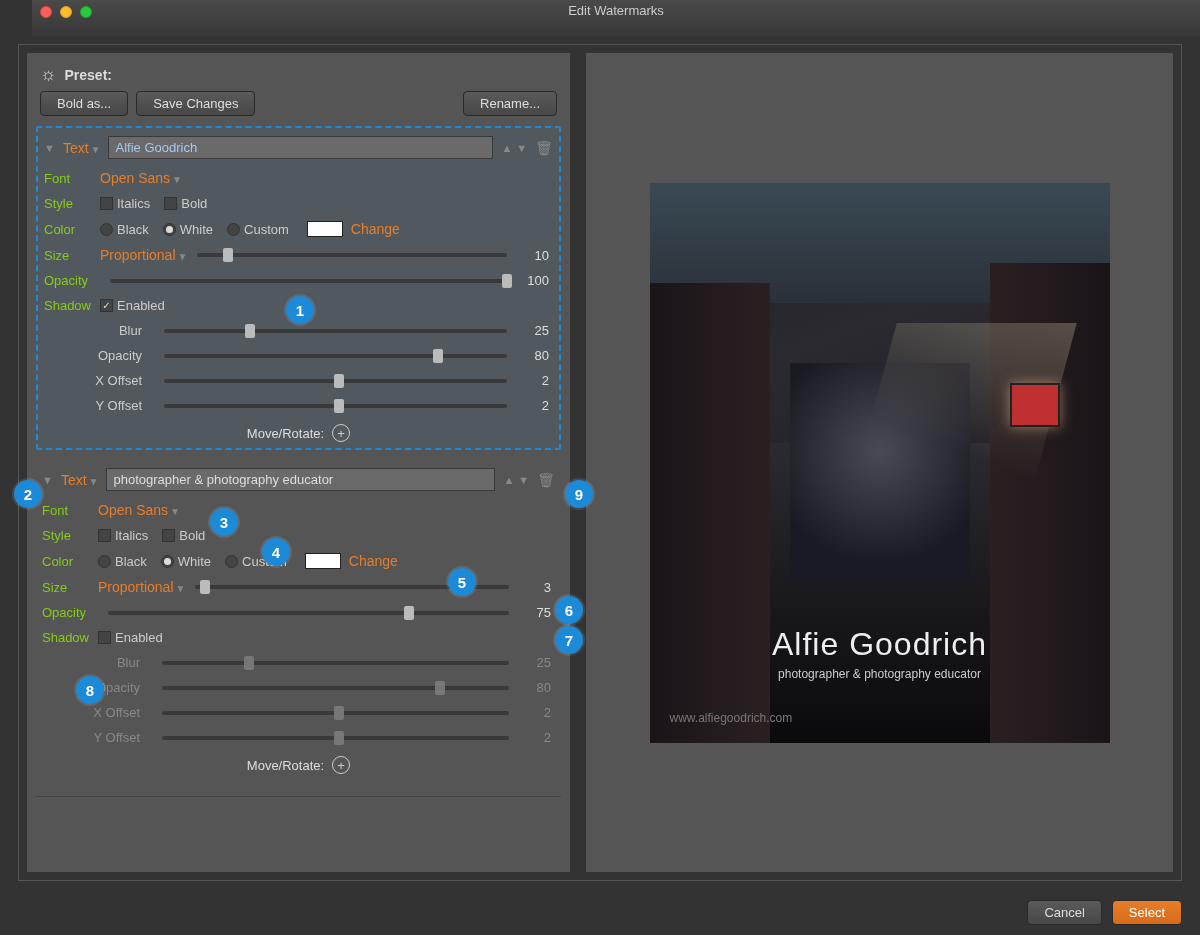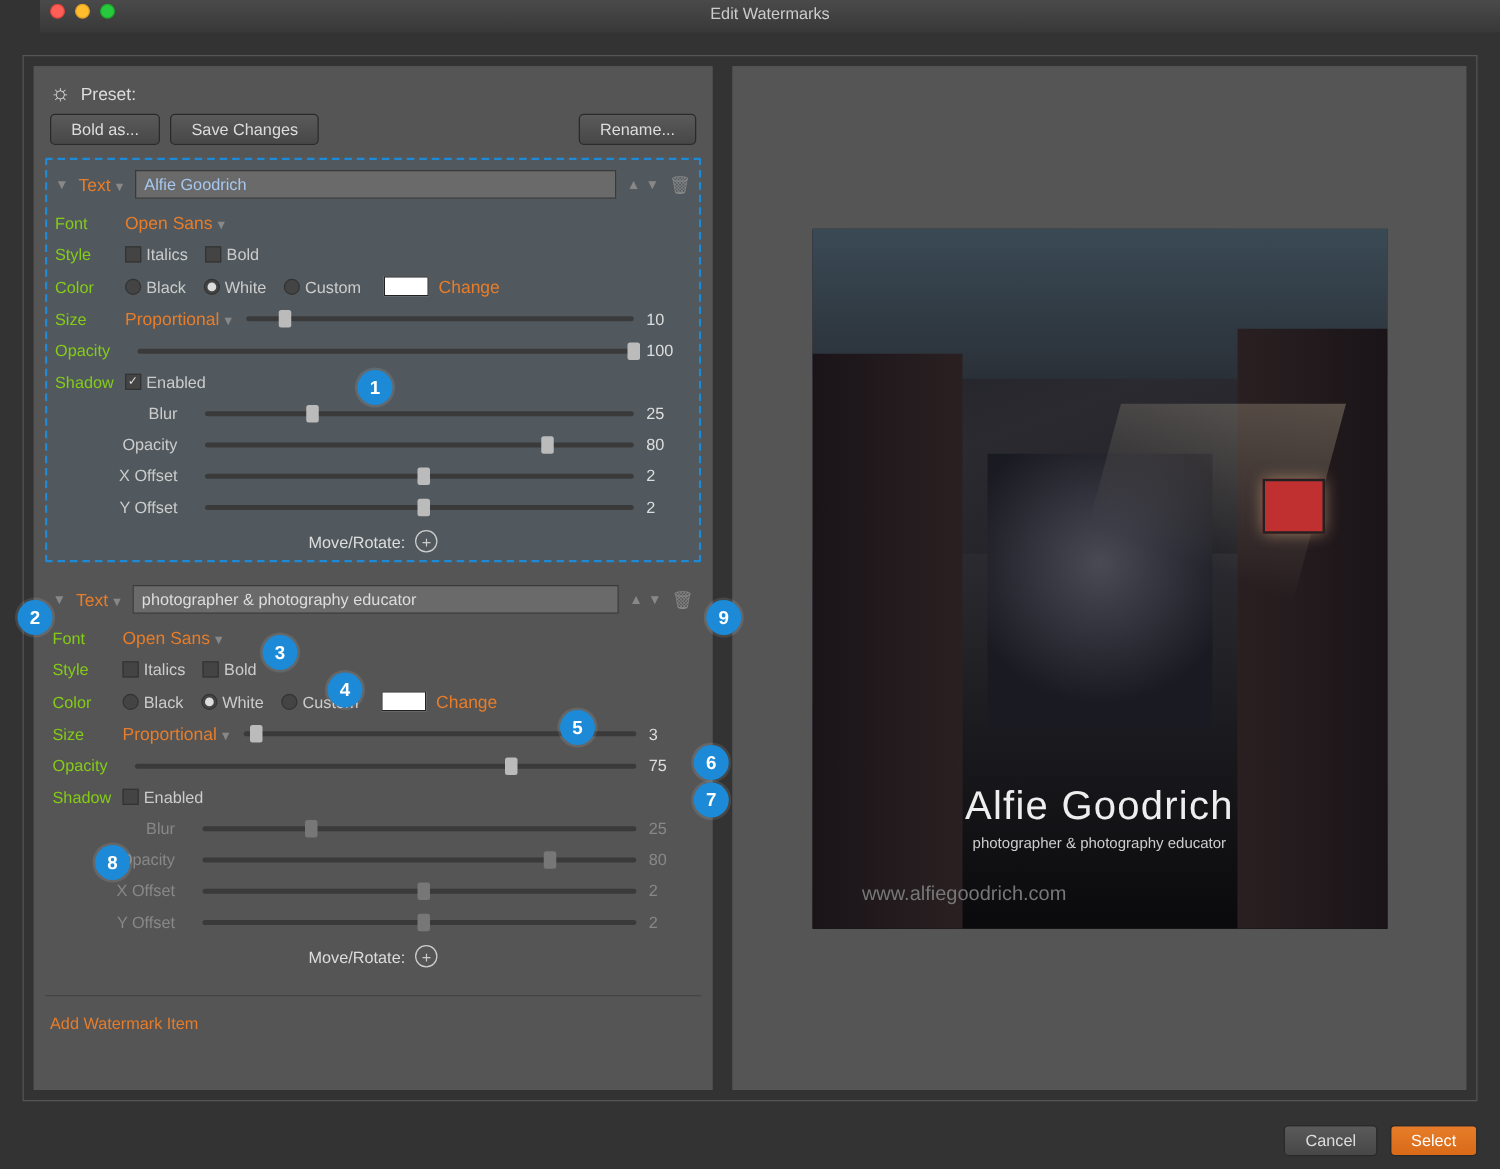--- a/index.html
+++ b/index.html
@@ -11,22 +11,22 @@
     font-size: 13px;
     color: #ddd;
     width: 1200px;
     height: 935px;
     overflow: hidden;
   }
   .titlebar {
     height: 26px;
     background: linear-gradient(#4a4a4a, #383838);
     display: flex;
-    align-items: flex-start;
-    padding: 3px 8px;
+    align-items: flex-end;
+    padding: 18px 8px;
     position: relative;
     margin-left: 32px;
   }
   .traffic { display: flex; gap: 8px; }
   .tl { width: 12px; height: 12px; border-radius: 50%; }
   .tl.red { background: #ff5f56; border: 1px solid #e0443e; }
   .tl.yellow { background: #ffbd2e; border: 1px solid #dea123; }
   .tl.green { background: #27c93f; border: 1px solid #1aab29; }
   .win-title { position: absolute; left: 0; right: 0; text-align: center; color: #ccc; font-size: 13px; }
   .outer-frame {
@@ -45,21 +45,21 @@
   }
   .right-panel {
     flex: 1;
     margin: 8px;
     border: 1px solid #555;
     display: flex; align-items: center; justify-content: center;
     background: #555;
   }
   .preset-row { display: flex; align-items: center; gap: 8px; padding: 0 4px 6px 4px; }
   .gear-icon { font-size: 18px; color: #ddd; }
-  .preset-label { color: #ddd; font-size: 14px; }
+  .preset-label { color: #ddd; font-size: 14px; font-weight: bold; }
   .preset-path { color: #ddd; font-size: 14px; }
   .breadcrumb-sep { padding: 0 4px; color: #aaa; }
   .btnrow { display: flex; gap: 8px; padding: 0 4px 8px 4px; }
   .pushbtn {
     background: linear-gradient(#5a5a5a, #474747);
     border: 1px solid #2a2a2a;
     border-radius: 4px;
     color: #ddd;
     font-size: 13px;
     padding: 4px 16px;
@@ -97,21 +97,21 @@
   .checkbox.checked:after { content:"✓"; font-size:10px; color:#ddd; line-height:1; }
   .check-label { margin-right: 14px; color: #ccc; }
   .swatch { width: 36px; height: 16px; background: #fff; border: 1px solid #222; margin: 0 8px 0 4px; }
   .slider {
     flex: 1; height: 4px; background: #3a3a3a; border-radius: 2px; position: relative; margin: 0 10px;
   }
   .slider .thumb {
     position: absolute; top: 50%; width: 10px; height: 14px; background: #bbb; border-radius: 2px; transform: translate(-50%, -50%);
   }
   .slider.disabled .thumb { background: #777; }
-  .val { width: 36px; text-align: left; color: #ddd; padding-right: 4px; }
+  .val { width: 36px; text-align: right; color: #ddd; padding-right: 4px; }
   .val.dim { color: #888; }
   .move-rotate { display:flex; align-items:center; justify-content:center; padding-top:6px; gap:8px; color:#ddd; }
   .plus-circle { width:18px; height:18px; border:1.5px solid #ccc; border-radius:50%; display:flex; align-items:center; justify-content:center; font-size:13px; color:#ccc; }
   .divider { border-top: 1px solid #444; margin: 8px 0; }
   .add-link { color: #e77d2a; padding: 6px 4px; font-size: 13px; cursor: pointer; }
   .footer {
     position: absolute; bottom: 10px; right: 18px; display: flex; gap: 10px; align-items: flex-end;
   }
   .callout {
     position: absolute;
@@ -134,21 +134,21 @@
   }
   .preview .sky { position:absolute; top:0; left:0; right:0; height:120px; background: linear-gradient(#3a4a55, #2a3038); }
   .preview .street { position:absolute; bottom:0; left:0; right:0; height:300px; background: linear-gradient(#2a2a30, #0a0a0c); }
   .preview .building-l { position:absolute; top:100px; left:0; width:120px; bottom:0; background: linear-gradient(90deg, #1a1418, #2a2022); }
   .preview .building-r { position:absolute; top:80px; right:0; width:120px; bottom:0; background: linear-gradient(270deg, #1a1418, #2a2022); }
   .preview .vanish { position:absolute; top:180px; left:140px; right:140px; height:220px; background: radial-gradient(circle at 50% 40%, #4a4a55, #1a1a22 70%); }
   .preview .lightbeam { position:absolute; top:140px; right:60px; width:180px; height:200px; background: linear-gradient(200deg, rgba(255,240,200,0.25), transparent 60%); transform: skewX(-15deg); }
   .preview .sign { position:absolute; top:200px; right:50px; width:50px; height:44px; background:#c03030; border:2px solid #222; box-shadow: 0 0 12px rgba(255,200,150,0.5); }
   .preview .wm-main { position:absolute; bottom:80px; left:0; right:0; text-align:center; color:#eee; font-size:32px; font-weight:300; letter-spacing:1px; }
   .preview .wm-sub { position:absolute; bottom:62px; left:0; right:0; text-align:center; color:#ccc; font-size:12px; }
-  .preview .wm-url { position:absolute; bottom:18px; left:20px; color:#777; font-size:16px;margin-left:20px; }
+  .preview .wm-url { position:absolute; bottom:18px; left:20px; color:#777; font-size:12px; }
 </style>
 </head>
 <body>
 
 <div class="titlebar">
   <div class="traffic">
     <div class="tl red"></div>
     <div class="tl yellow"></div>
     <div class="tl green"></div>
   </div>
@@ -368,21 +368,20 @@
           <span class="val dim">2</span>
         </div>
 
         <div class="move-rotate">
           <span>Move/Rotate:</span>
           <span class="plus-circle">+</span>
         </div>
       </div>
 
       <div class="divider"></div>
-      <span class="add-link">Add Watermark Item</span>
     </div>
 
     <div class="right-panel">
       <div class="preview">
         <div class="sky"></div>
         <div class="street"></div>
         <div class="building-l"></div>
         <div class="building-r"></div>
         <div class="vanish"></div>
         <div class="lightbeam"></div>

